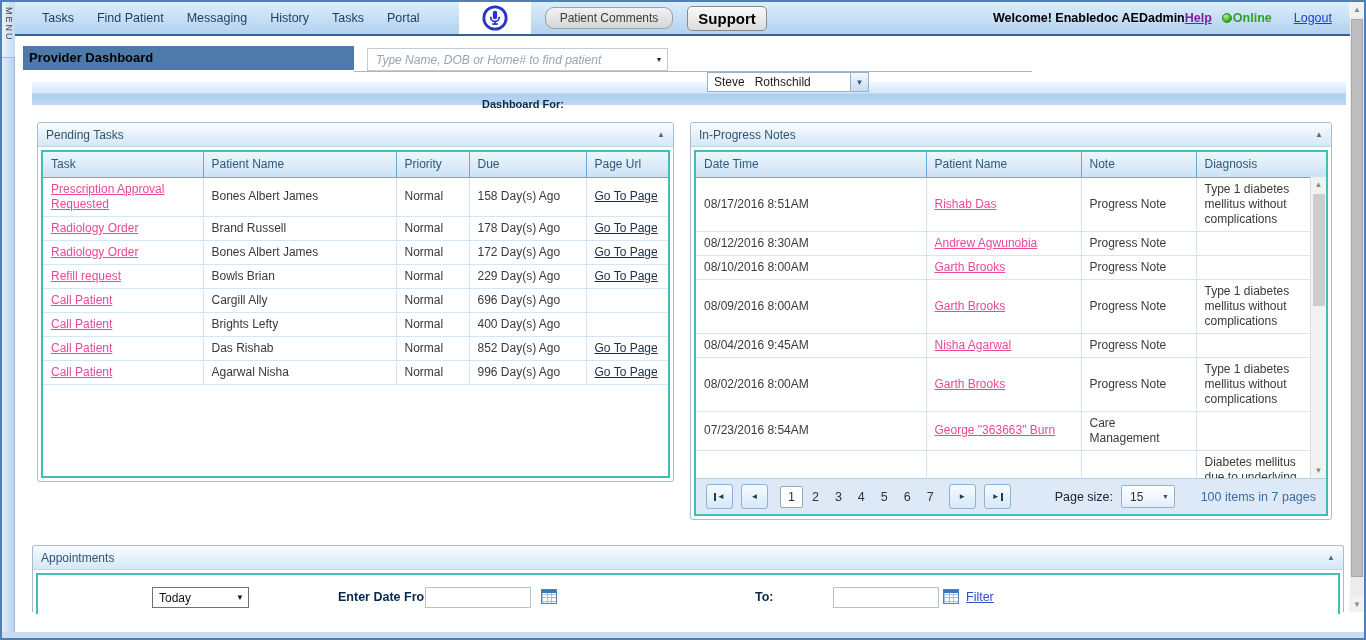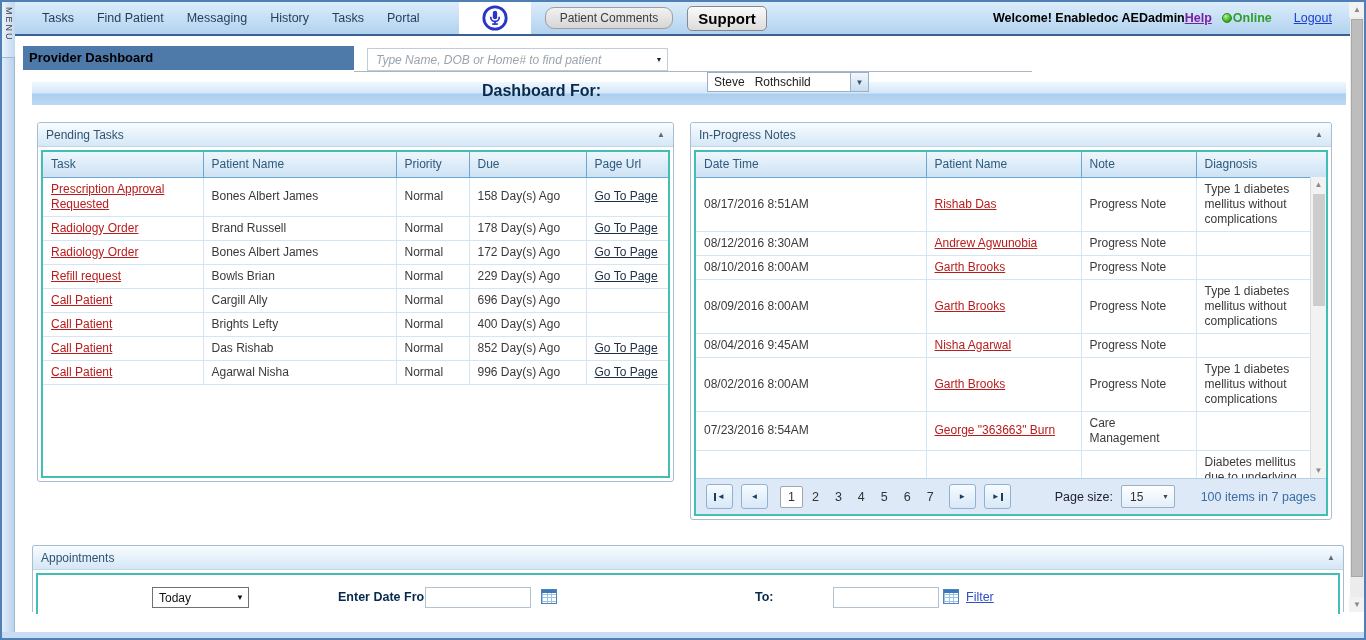--- a/index.html
+++ b/index.html
@@ -38,21 +38,21 @@
     border:1px solid #c0ccd8; }
   .search-wrap input { flex:1; border:none; outline:none; font-size:12px; font-style:italic; color:#5a646e; padding:0 8px;
     font-family:"Liberation Sans", sans-serif; }
   .search-wrap input::placeholder { color:#9aa4ae; font-style:italic; }
   .search-arrow { width:16px; display:flex; align-items:center; justify-content:center; font-size:7px; color:#222; cursor:pointer; }
   .search-underline { position:absolute; left:352px; top:69px; width:678px; height:1px; background:#aab6c2; }
 
   
   .dashfor-bar { position:absolute; left:30px; top:80px; width:1314px; height:23px;
     background:linear-gradient(#f0f7fe 0%, #d3e6f8 49%, #abceee 51%, #bcd9f3 100%); }
-  .dashfor-label { position:absolute; left:480px; top:80px; font-size:16px; font-weight:bold; color:#07294d; }
+  .dashfor-label { position:absolute; left:480px; top:96px; font-size:11px; font-weight:bold; color:#07294d; }
   .provider-select { position:absolute; left:705px; top:70px; display:flex; }
   .provider-box { width:144px; height:20px; background:#fff; border:1px solid #9ab0c6; font-size:12px; color:#222;
     line-height:18px; padding-left:6px; white-space:pre; overflow:hidden; }
   .provider-arrow { width:18px; height:20px; border:1px solid #9ab0c6; border-left:none;
     background:linear-gradient(#f2f8fd,#c9ddf0); display:flex; align-items:center; justify-content:center;
     font-size:8px; color:#33566e; cursor:pointer; }
 
   
   .panel { position:absolute; border:1px solid #a9bdd1; border-radius:3px; background:#fff; }
   .panel-header { height:24px; background:linear-gradient(#f8fcff,#d4e7f7); border-bottom:1px solid #c3d6e8;
@@ -67,21 +67,21 @@
   #appt-panel .teal-box { bottom:-2px; border-bottom:none; }
 
   table.grid { border-collapse:collapse; width:100%; table-layout:fixed; }
   table.grid th { height:25px; background:linear-gradient(#eef6fd,#cde2f4); border-right:1px solid #6aa7d4;
     border-bottom:1px solid #6aa7d4; font-weight:normal; font-size:12px; color:#2d5a7e; text-align:left; padding:0 8px; }
   table.grid th:last-child { border-right:none; }
   table.grid td { border-right:1px solid #d2e6f6; border-bottom:1px solid #d2e6f6; font-size:12px; color:#3a3a3a;
     padding:4px 8px; vertical-align:middle; line-height:15px; overflow:hidden; }
   table.grid td:last-child { border-right:none; }
   table.grid tr td { height:24px; }
-  a.lnk-light { color:#b91c1c; text-decoration:underline; cursor:pointer; }
+  a.lnk-light { color:#ec4899; text-decoration:underline; cursor:pointer; }
   a.lnk-dark  { color:#1c2f45; text-decoration:underline; cursor:pointer; }
 
   .notes-table-area { position:relative; flex:1; overflow:hidden; }
   .notes-scrollbar { position:absolute; right:0; top:25px; bottom:0; width:16px; background:#f2f2f2; border-left:1px solid #dcdcdc;
     display:flex; flex-direction:column; align-items:center; }
   .sb-btn { width:16px; height:15px; display:flex; align-items:center; justify-content:center; font-size:8px; color:#8a8a8a;
     background:#f2f2f2; cursor:pointer; }
   .notes-thumb { width:12px; height:112px; background:#cdcdcd; margin-top:2px; cursor:pointer; }
   .notes-scrollbar .sb-down { margin-top:auto; }
 

